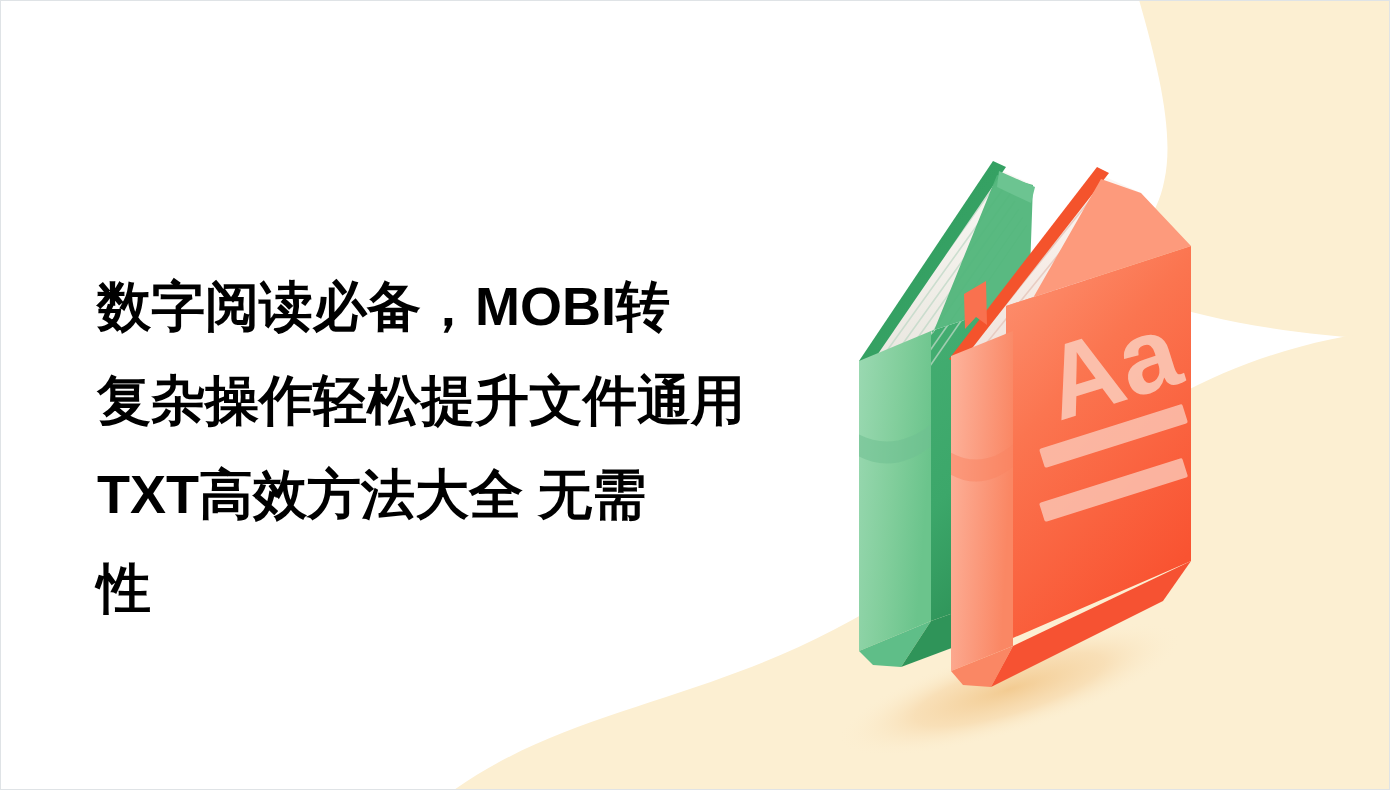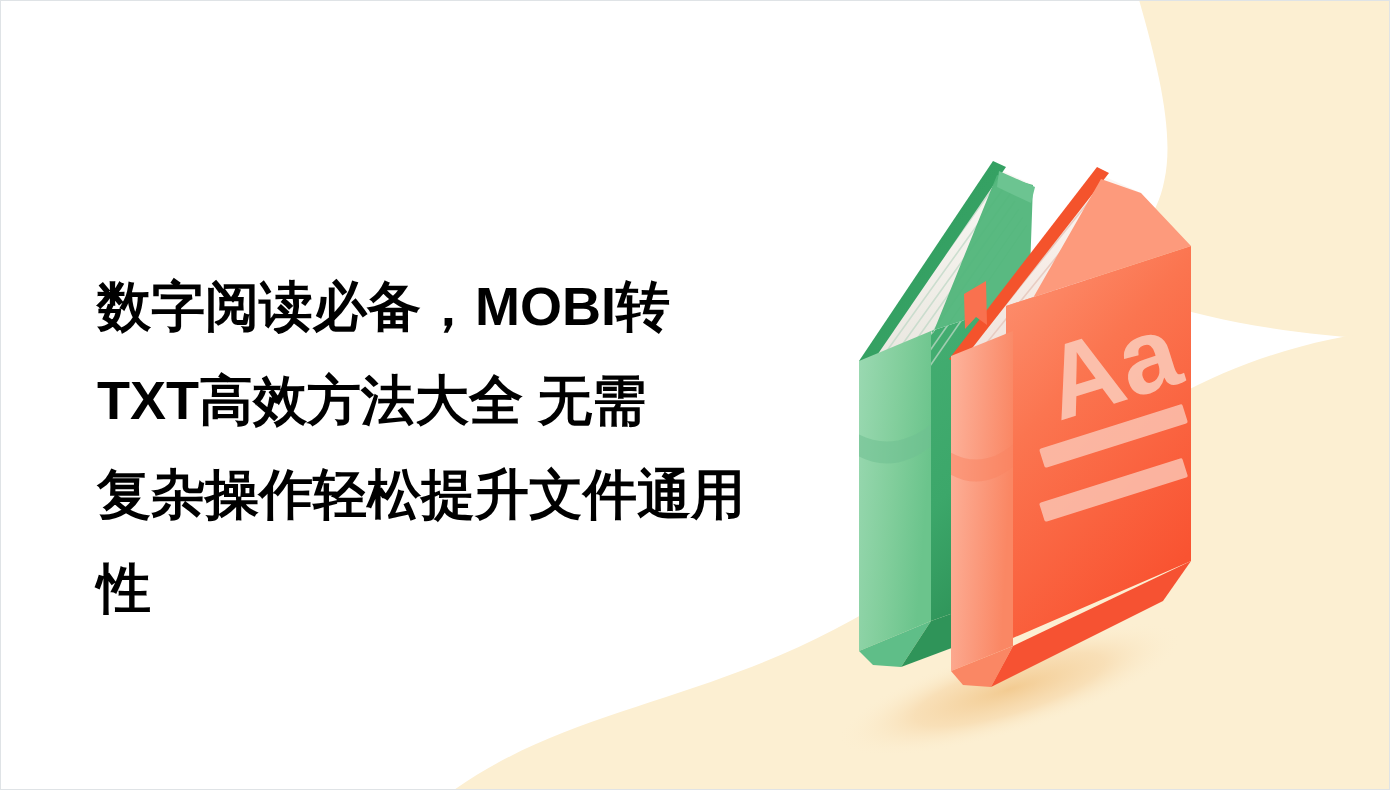--- a/index.html
+++ b/index.html
@@ -97,22 +97,22 @@
                C 980 540, 880 620, 740 672
                C 640 710, 540 730, 455 790
                L 1390 790 Z" fill="#FCEFD2"></path>
 
       <ellipse cx="1010" cy="690" rx="180" ry="44" fill="url(#groundShadowGrad)" transform="rotate(-17 1010 690)"></ellipse>
     </g>
   </svg>
 
   <div id="headline">
     <span class="hl-line">数字阅读必备，MOBI转</span>
+    <span class="hl-line">复杂操作轻松提升文件通用</span>
     <span class="hl-line">TXT高效方法大全 无需</span>
-    <span class="hl-line">复杂操作轻松提升文件通用</span>
     <span class="hl-line">性</span>
   </div>
 
   <div id="illustration">
     <svg viewBox="0 0 450 600">
       <defs>
 
         <linearGradient id="gSpineLight" x1="0" y1="0" x2="1" y2="0.35">
           <stop offset="0%" stop-color="#9BD9B2"></stop>
           <stop offset="55%" stop-color="#82CE9C"></stop>

